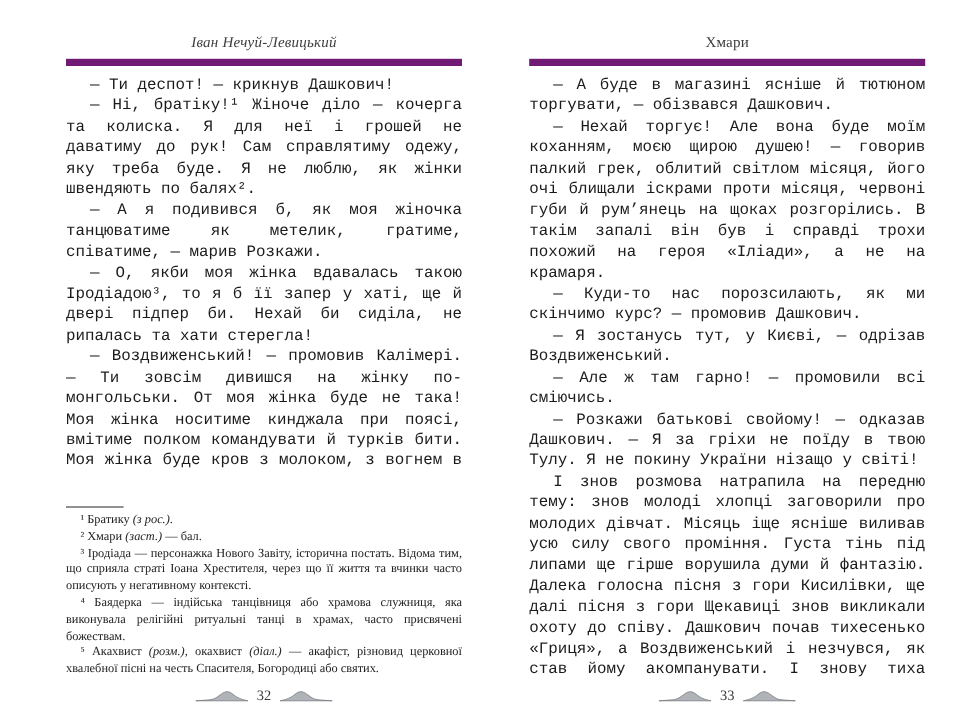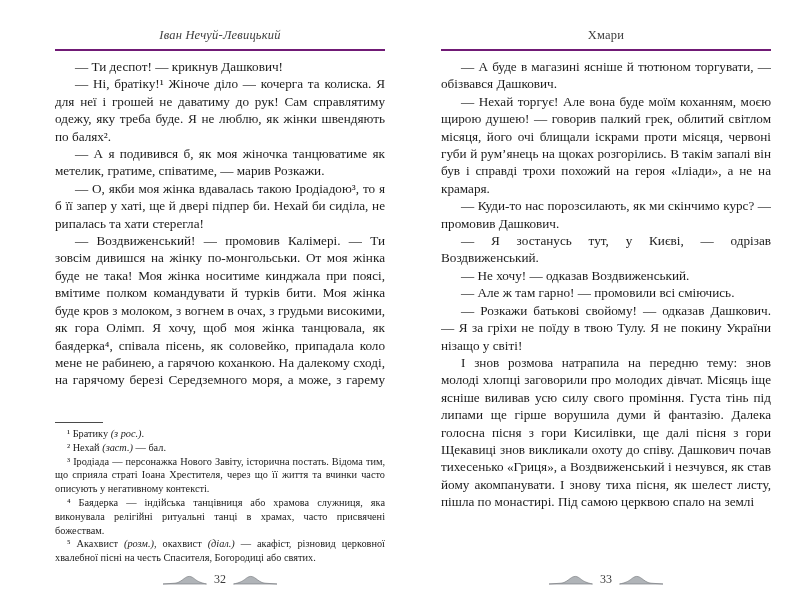--- a/index.html
+++ b/index.html
@@ -9,29 +9,29 @@
     overflow:hidden;
   }
   .page{
     position:absolute;top:0;height:600px;width:330px;
     display:flex;flex-direction:column;box-sizing:border-box;
   }
   .page-left{left:55px;}
   .page-right{left:441px;}
   .running-head{
     margin-top:28px;text-align:center;font-size:12.5px;line-height:15px;
-    color:#3e3e3e;padding-bottom:6px;border-bottom:2px solid #701a75;
+    color:#3e3e3e;padding-bottom:6px;border-bottom:6px solid #701a75;
     letter-spacing:.2px;
   }
   .running-head.italic{font-style:italic;}
   .page-body{
     margin-top:7px;flex:1 1 auto;min-height:0;overflow:hidden;
     font-size:13.2px;line-height:17.4px;text-align:justify;
   }
-  .page-body p{margin:0;text-indent:20px;}
+  .page-body p{margin:0;text-indent:20px;font-family:Liberation Mono, monospace;}
   .footnotes{
     flex:0 0 auto;font-size:10.3px;line-height:13.8px;text-align:justify;
     color:#222;
     margin-top:31px;
   }
   .fn-rule{width:48px;border-top:1px solid #4a4a4a;margin:0 0 4px 0;height:0;}
   .footnotes p{margin:0;text-indent:12px;}
   .footnotes em{font-style:italic;}
   .page-footer{
     flex:0 0 auto;display:flex;align-items:center;justify-content:center;
@@ -52,21 +52,21 @@
     <div class="page-body" id="left-body">
         <p>— Ти деспот! — крикнув Дашкович!</p>
         <p>— Ні, братіку!¹ Жіноче діло — кочерга та колиска. Я для неї і грошей не даватиму до рук! Сам справлятиму одежу, яку треба буде. Я не люблю, як жінки швендяють по балях².</p>
         <p>— А я подивився б, як моя жіночка танцюватиме як метелик, гратиме, співатиме, — марив Розкажи.</p>
         <p>— О, якби моя жінка вдавалась такою Іродіадою³, то я б її запер у хаті, ще й двері підпер би. Нехай би сиділа, не рипалась та хати стерегла!</p>
         <p>— Воздвиженський! — промовив Калімері. — Ти зовсім дивишся на жінку по-монгольськи. От моя жінка буде не така! Моя жінка носитиме кинджала при поясі, вмітиме полком командувати й турків бити. Моя жінка буде кров з молоком, з вогнем в очах, з грудьми високими, як гора Олімп. Я хочу, щоб моя жінка танцювала, як баядерка⁴, співала пісень, як соловейко, припадала коло мене не рабинею, а гарячою коханкою. На далекому сході, на гарячому березі Середземного моря, а може, з гарему якого турка, я вихоплю собі такі чорні очі, таку палку любов, що не схоче мені акахвистів⁵ читати.</p>
       </div>
     <div class="footnotes" id="left-footnotes">
       <div class="fn-rule"></div>
     <p><span>¹ Братику </span><em>(з рос.)</em><span>.</span></p>
-        <p><span>² Нехай </span><em>(заст.)</em><span> — бал.</span></p>
+        <p><span>² Хмари </span><em>(заст.)</em><span> — бал.</span></p>
         <p><span>³ Іродіада — персонажка Нового Завіту, історична постать. Відома тим, що сприяла страті Іоана Хрестителя, через що її життя та вчинки часто описують у негативному контексті.</span></p>
         <p><span>⁴ Баядерка — індійська танцівниця або храмова служниця, яка виконувала релігійні ритуальні танці в храмах, часто присвячені божествам.</span></p>
         <p><span>⁵ Акахвист </span><em>(розм.)</em><span>, окахвист </span><em>(діал.)</em><span> — акафіст, різновид церковної хвалебної пісні на честь Спасителя, Богородиці або святих.</span></p>
       </div>
     <div class="page-footer">
       <span class="ornament">
         <svg viewBox="0 0 44 12" xmlns="http://www.w3.org/2000/svg">
           <path d="M0,11 L12,10.2 C15,9.9 17,8.6 19.5,6.8 C21.5,5.4 23.5,3.4 26.2,3.4 C28.8,3.4 30.6,5.2 32.6,6.7 C35,8.4 37.6,9.8 43.5,11 Z" class="orn-path" fill="#b0b4b8" stroke="#7c8084" stroke-width="0.7"></path>
         </svg>
       </span>
@@ -79,21 +79,20 @@
     </div>
   </section>
 
   <section class="page page-right">
     <div class="running-head">Хмари</div>
     <div class="page-body" id="right-body">
         <p>— А буде в магазині ясніше й тютюном торгувати, — обізвався Дашкович.</p>
         <p>— Нехай торгує! Але вона буде моїм коханням, моєю щирою душею! — говорив палкий грек, облитий світлом місяця, його очі блищали іскрами проти місяця, червоні губи й рум’янець на щоках розгорілись. В такім запалі він був і справді трохи похожий на героя «Іліади», а не на крамаря.</p>
         <p>— Куди-то нас порозсилають, як ми скінчимо курс? — промовив Дашкович.</p>
         <p>— Я зостанусь тут, у Києві, — одрізав Воздвиженський.</p>
-        <p>— Не хочу! — одказав Воздвиженський.</p>
         <p>— Але ж там гарно! — промовили всі сміючись.</p>
         <p>— Розкажи батькові свойому! — одказав Дашкович. — Я за гріхи не поїду в твою Тулу. Я не покину України нізащо у світі!</p>
         <p>І знов розмова натрапила на передню тему: знов молоді хлопці заговорили про молодих дівчат. Місяць іще ясніше виливав усю силу свого проміння. Густа тінь під липами ще гірше ворушила думи й фантазію. Далека голосна пісня з гори Кисилівки, ще далі пісня з гори Щекавиці знов викликали охоту до співу. Дашкович почав тихесенько «Гриця», а Воздвиженський і незчувся, як став йому акомпанувати. І знову тиха пісня, як шелест листу, пішла по монастирі. Під самою церквою спало на землі</p>
       </div>
     <div class="page-footer">
       <span class="ornament">
         <svg viewBox="0 0 44 12" xmlns="http://www.w3.org/2000/svg">
           <path d="M0,11 L12,10.2 C15,9.9 17,8.6 19.5,6.8 C21.5,5.4 23.5,3.4 26.2,3.4 C28.8,3.4 30.6,5.2 32.6,6.7 C35,8.4 37.6,9.8 43.5,11 Z" class="orn-path" fill="#b0b4b8" stroke="#7c8084" stroke-width="0.7"></path>
         </svg>
       </span>

